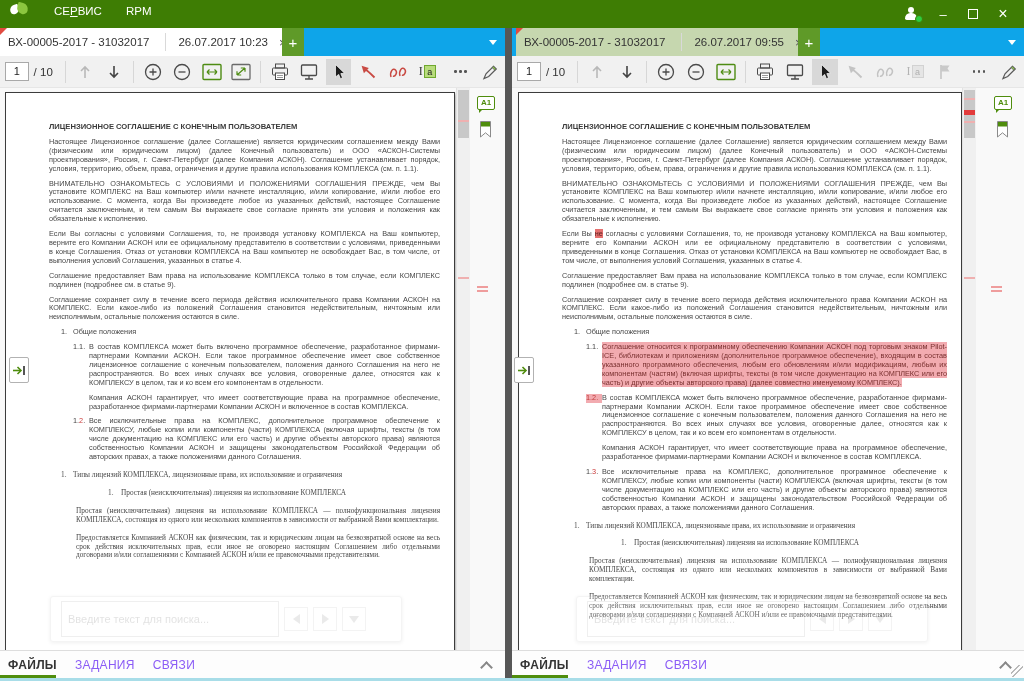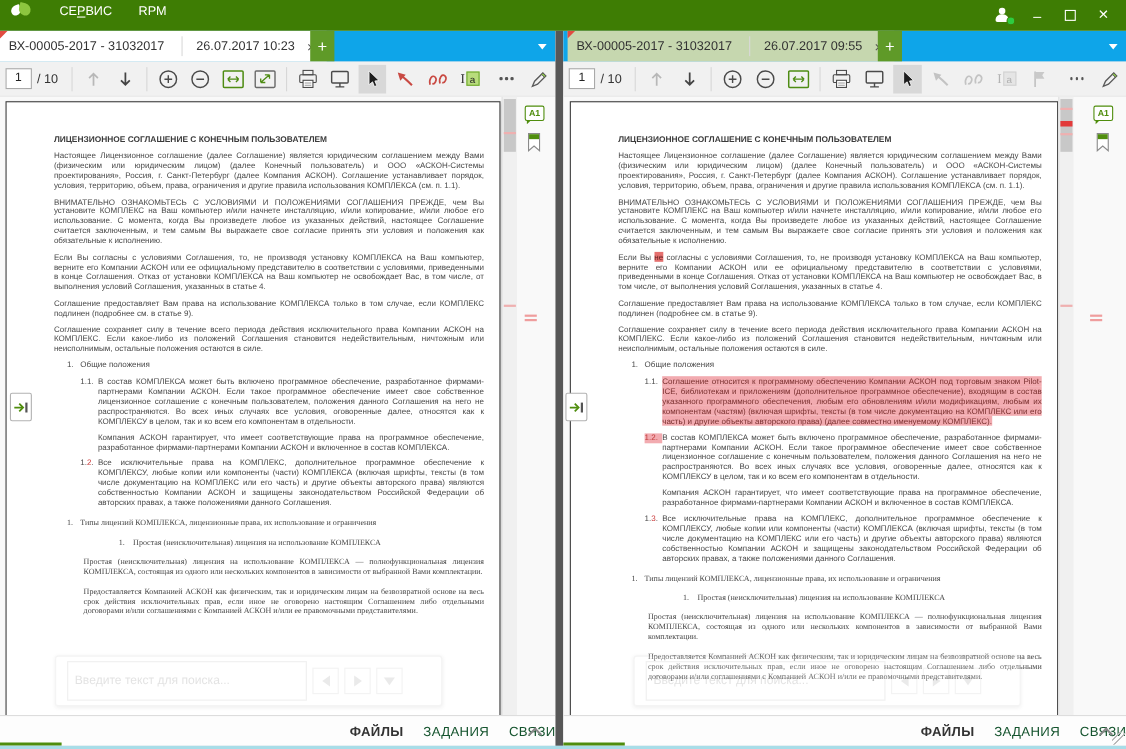--- a/index.html
+++ b/index.html
@@ -98,22 +98,22 @@
 
   
   .search-overlay { position:absolute; top:508px; width:352px; height:46px; background:#fff; border:1px solid #c9c9c9; border-radius:3px; box-shadow:0 1px 4px rgba(0,0,0,.3); opacity:.20; display:flex; align-items:center; padding:0 10px; }
   .search-input { width:218px; height:36px; border:1px solid #b5b5b5; background:#fff; font-size:11px; padding:0 6px; color:#666; font-family:"Liberation Sans",sans-serif; }
   .snav { width:24px; height:24px; border:1px solid #c4c4c4; margin-left:5px; display:flex; align-items:center; justify-content:center; }
   .tri-left { width:0; height:0; border-top:5px solid transparent; border-bottom:5px solid transparent; border-right:7px solid #999; }
   .tri-right { width:0; height:0; border-top:5px solid transparent; border-bottom:5px solid transparent; border-left:7px solid #999; }
   .tri-down { width:0; height:0; border-left:5px solid transparent; border-right:5px solid transparent; border-top:7px solid #999; }
 
   
-  .bottombar { position:absolute; left:0; right:0; top:622px; height:28px; background:#fdfdfd; border-top:1px solid #ddd; display:flex; align-items:center;justify-content:flex-end; }
-  .btab { font-size:12px; color:#14532d; margin-left:18px; letter-spacing:.3px; }
+  .bottombar { position:absolute; left:0; right:0; top:622px; height:28px; background:#fdfdfd; border-top:1px solid #ddd; display:flex; align-items:center; }
+  .btab { font-size:12px; color:#8b5cf6; margin-left:18px; letter-spacing:.3px; }
   .btab.first { margin-left:8px; }
   .btab.active { color:#333; font-weight:bold; }
   .active-underline { position:absolute; left:0; bottom:0; width:56px; height:3px; background:#4f8d0d; }
   .chevron-up { position:absolute; right:14px; top:12px; width:9px; height:9px; border-top:2px solid #888; border-left:2px solid #888; transform:rotate(45deg); }
   .resize-grip { position:absolute; right:1px; bottom:1px; width:12px; height:12px; background:
      linear-gradient(135deg, transparent 0 5px, #b9b9b9 5px 6.5px, transparent 6.5px 9px, #b9b9b9 9px 10.5px, transparent 10.5px); }
 
   .bottom-strip { position:absolute; left:0; top:678px; width:1024px; height:3px; background:#a8dde8; }
 
   svg { display:block; }

